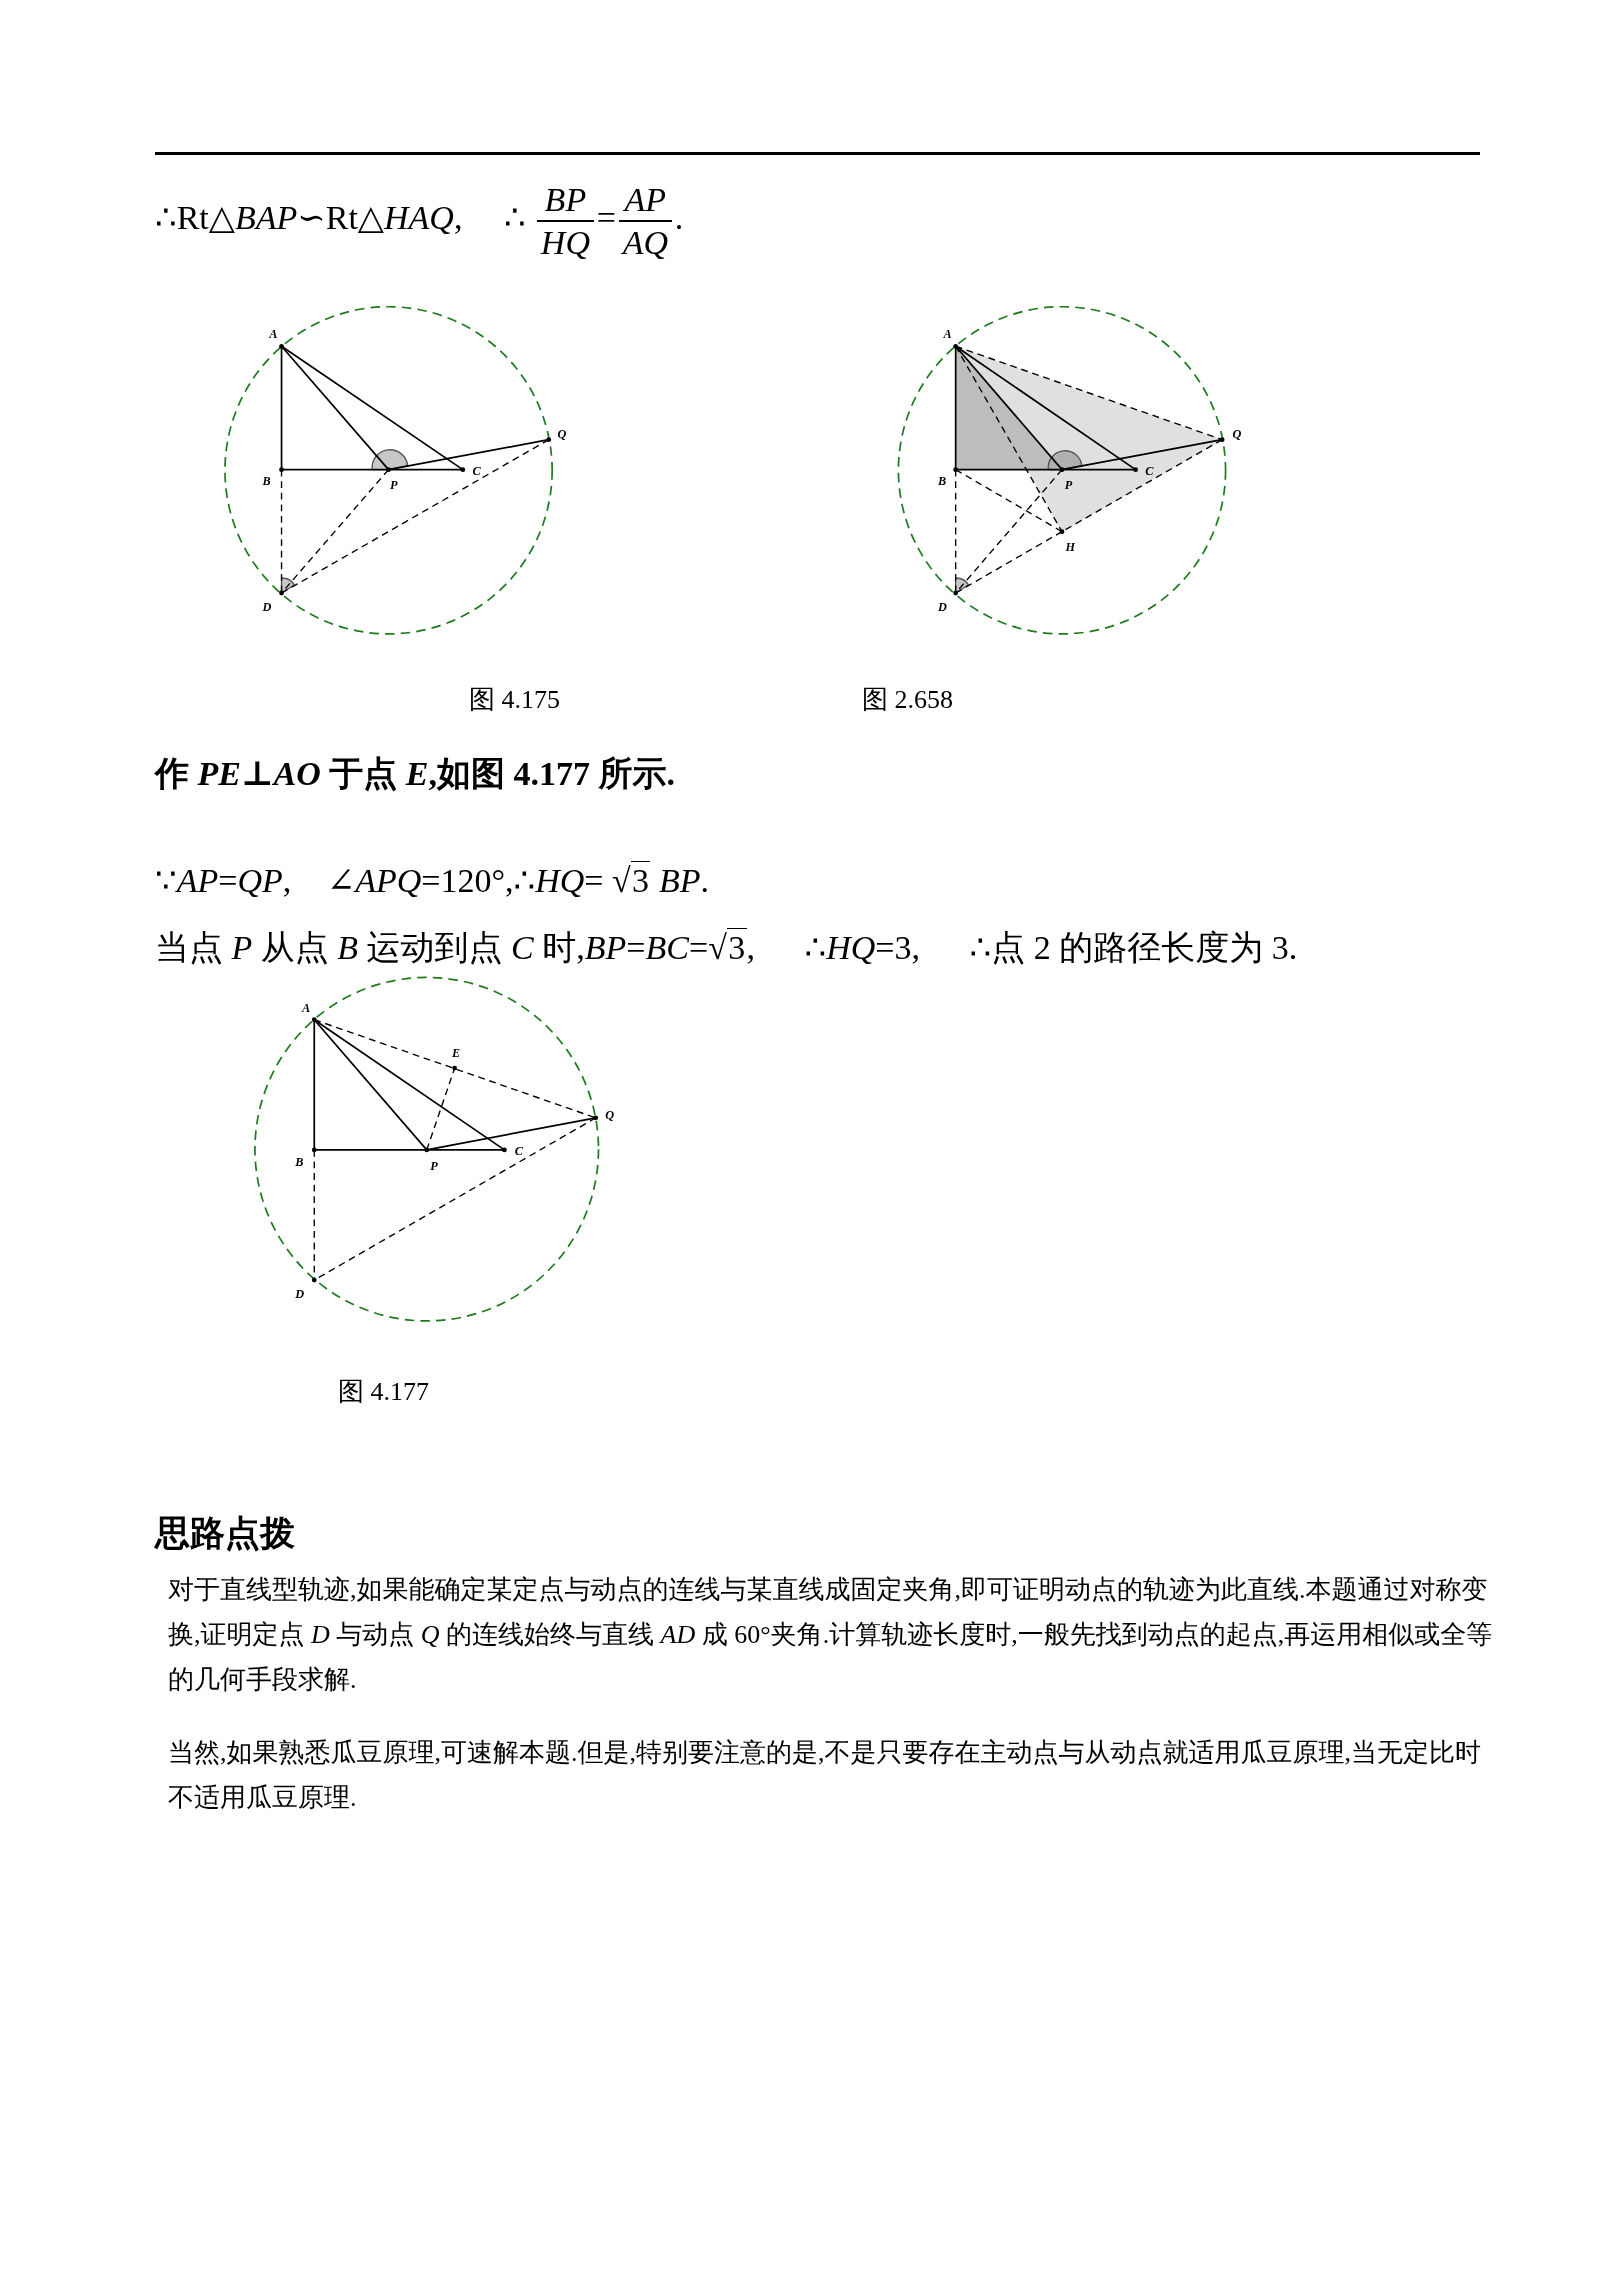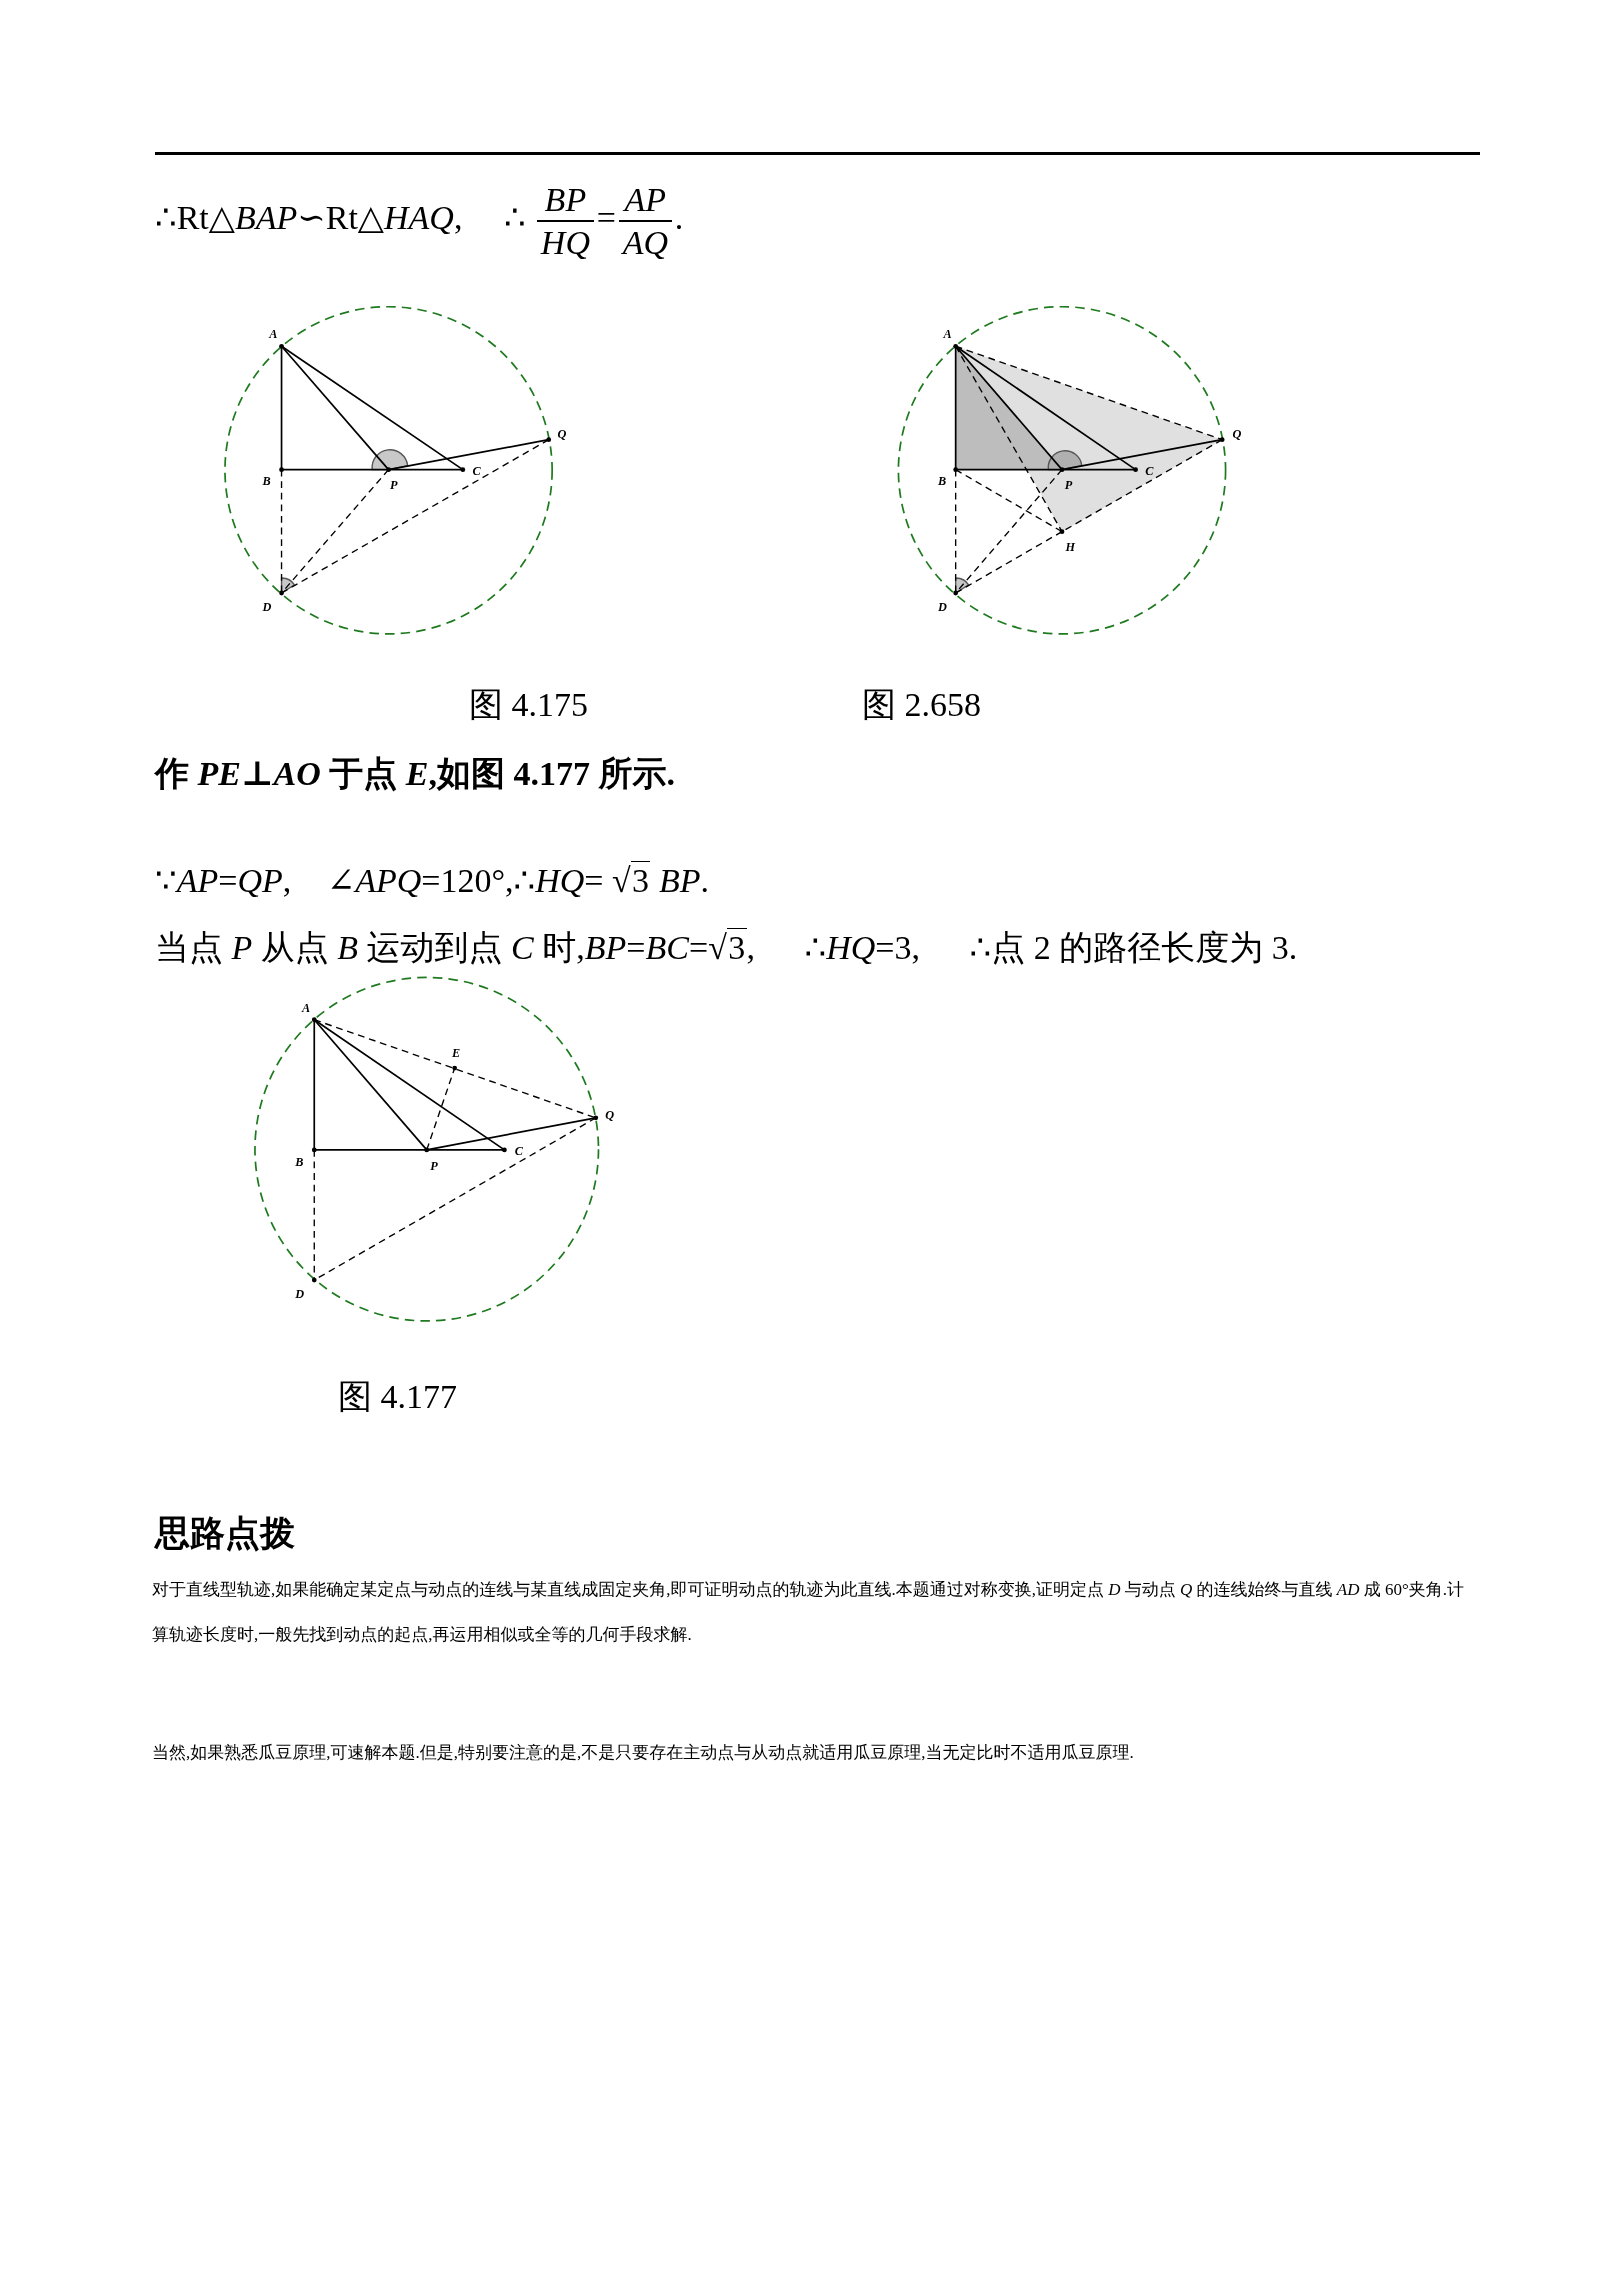--- a/index.html
+++ b/index.html
@@ -7,24 +7,24 @@
          font-family: "Liberation Serif", "DejaVu Serif", serif; color: #000; }
   .rule { position: absolute; left: 155px; top: 152px; width: 1325px; height: 2.7px; background: #000; }
   .line { position: absolute; left: 155px; font-size: 34px; white-space: nowrap; line-height: 1; }
   .i { font-style: italic; }
   .frac { display: inline-block; vertical-align: middle; text-align: center; margin: 0 2.7px; }
   .frac .num, .frac .den { display: block; font-style: italic; padding: 0 4.1px; }
   .frac .num { border-bottom: 2px solid #000; padding-bottom: 2.7px; }
   .frac .den { padding-top: 4.1px; }
   .sqrt { display: inline-block; }
   .sqrt .rad { border-top: 1.4px solid #000; padding: 0 1.4px; }
-  .caption { position: absolute; font-size: 34px; white-space: nowrap; }
+  .caption { position: absolute; font-size: 26px; white-space: nowrap; }
   .heading { position: absolute; left: 155px; top: 1510px; font-size: 35px; font-weight: bold;
              font-family: "DejaVu Sans", "Liberation Sans", sans-serif; }
-  .para { position: absolute; left: 152px; width: 1329px; font-size: 17px; line-height: 45px; }
+  .para { position: absolute; left: 168px; width: 1329px; font-size: 26px; line-height: 45px; }
   svg.fig { position: absolute; left: 0; top: 0; }
   svg text { font-family: "Liberation Serif", serif; font-style: italic; font-weight: bold; font-size: 18px; }
 </style>
 </head>
 <body>
 
 <div class="rule"></div>
 
 <div class="line" style="top:183px;">
   <span>∴</span><span>Rt△</span><span class="i">BAP</span><span>∽</span><span>Rt△</span><span class="i">HAQ</span><span>,</span>

